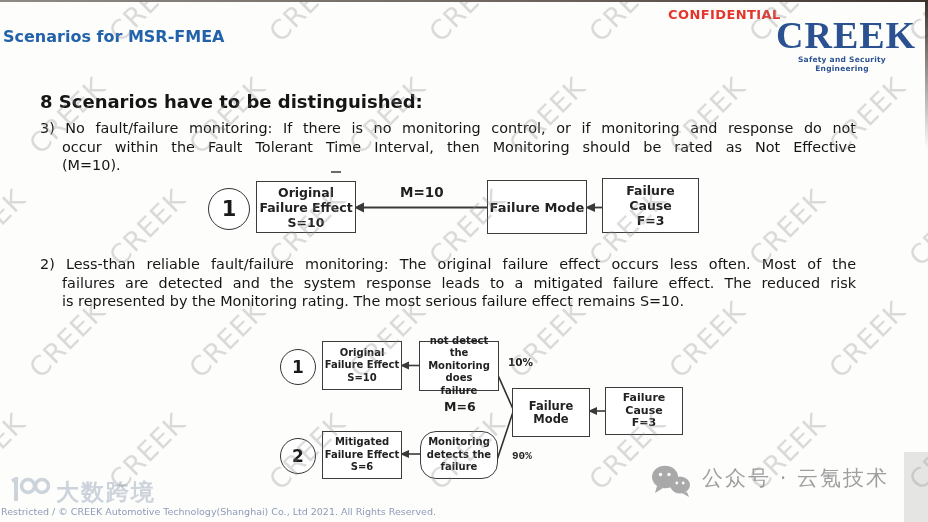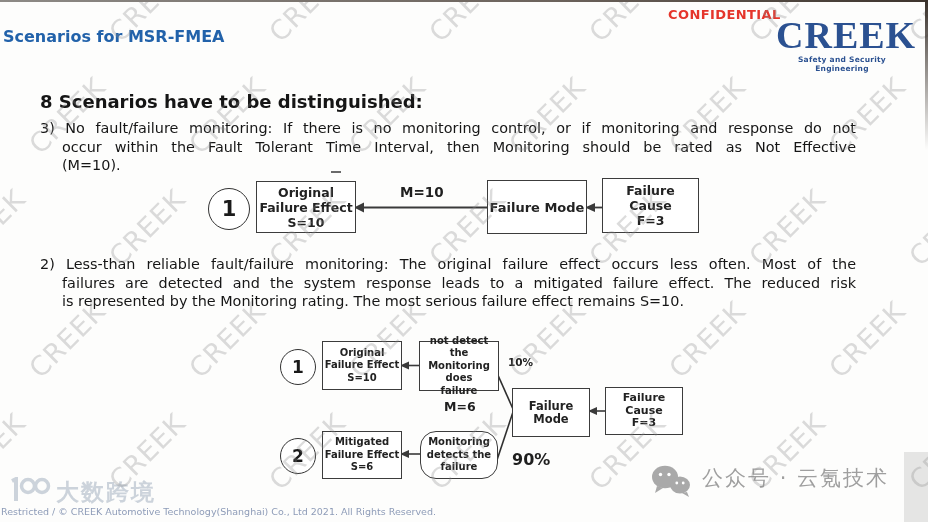--- a/index.html
+++ b/index.html
@@ -132,21 +132,21 @@
   </div>
   <div class="dbox d2box" style="left:512px;top:388px;width:76px;height:47px;font-size:11.5px;">
     <div>Failure Mode</div>
   </div>
   <div class="dbox d2box" style="left:605px;top:387px;width:76px;height:46px;font-size:11px;">
     <div>Failure Cause</div>
     <div>F=3</div>
   </div>
 
   <div class="dlabel" style="left:508px;top:356px;font-size:10.5px;font-weight:600;">10%</div>
-  <div class="dlabel" style="left:512px;top:450px;font-size:16px;font-weight:600;">90%</div>
+  <div class="dlabel" style="left:512px;top:450px;font-size:11px;font-weight:600;font-family:Liberation Mono, monospace;">90%</div>
   <div class="dlabel" style="left:444px;top:399px;font-size:12.5px;">M=6</div>
 
   <svg class="dsvg" style="left:270px;top:330px;" width="430" height="160">
     <line x1="149" y1="35.5" x2="138" y2="35.5" stroke="#3a3a3a" stroke-width="1.6"></line>
     <polygon points="130,35.5 139,31.5 139,39.5" fill="#3a3a3a"></polygon>
     <line x1="150" y1="124" x2="138" y2="124" stroke="#3a3a3a" stroke-width="1.6"></line>
     <polygon points="130,124 139,120 139,128" fill="#3a3a3a"></polygon>
     <line x1="335" y1="81" x2="326" y2="81" stroke="#3a3a3a" stroke-width="1.6"></line>
     <polygon points="318,81 327,77 327,85" fill="#3a3a3a"></polygon>
     <line x1="227" y1="43" x2="243" y2="79" stroke="#2e2e2e" stroke-width="1.6"></line>

